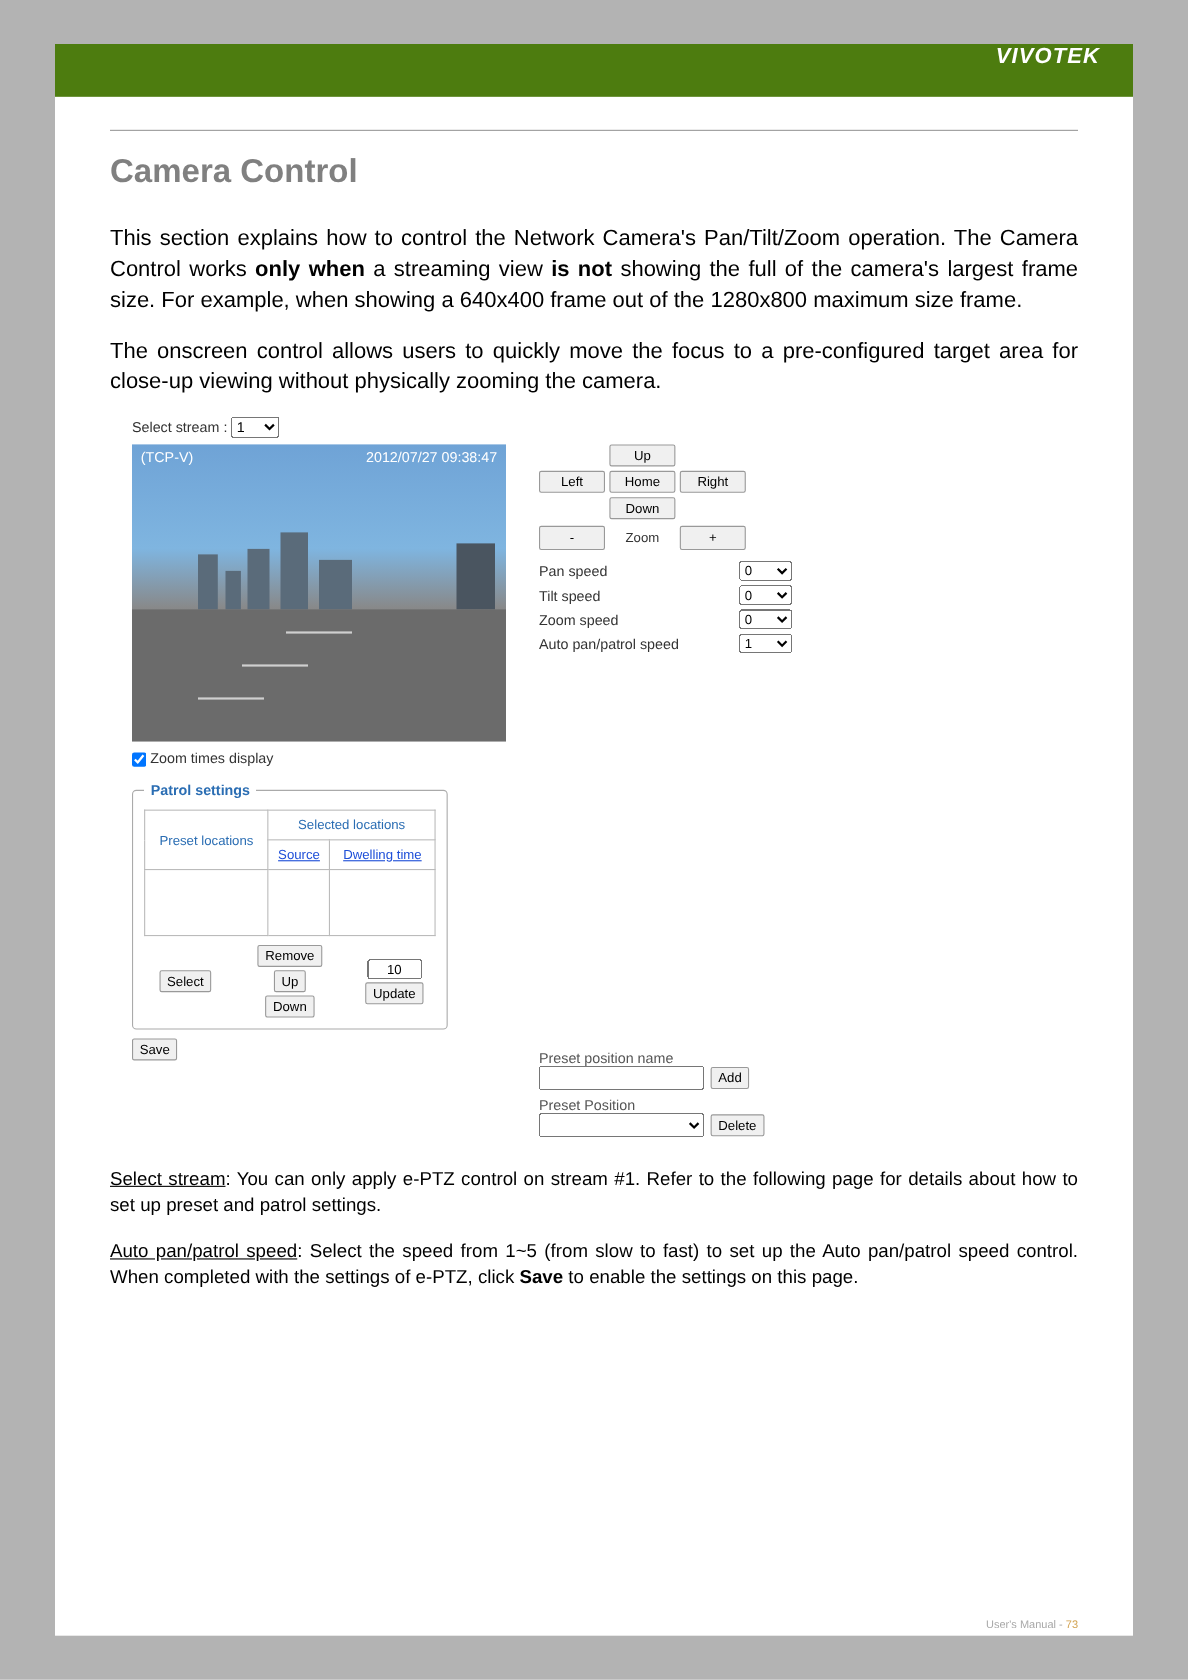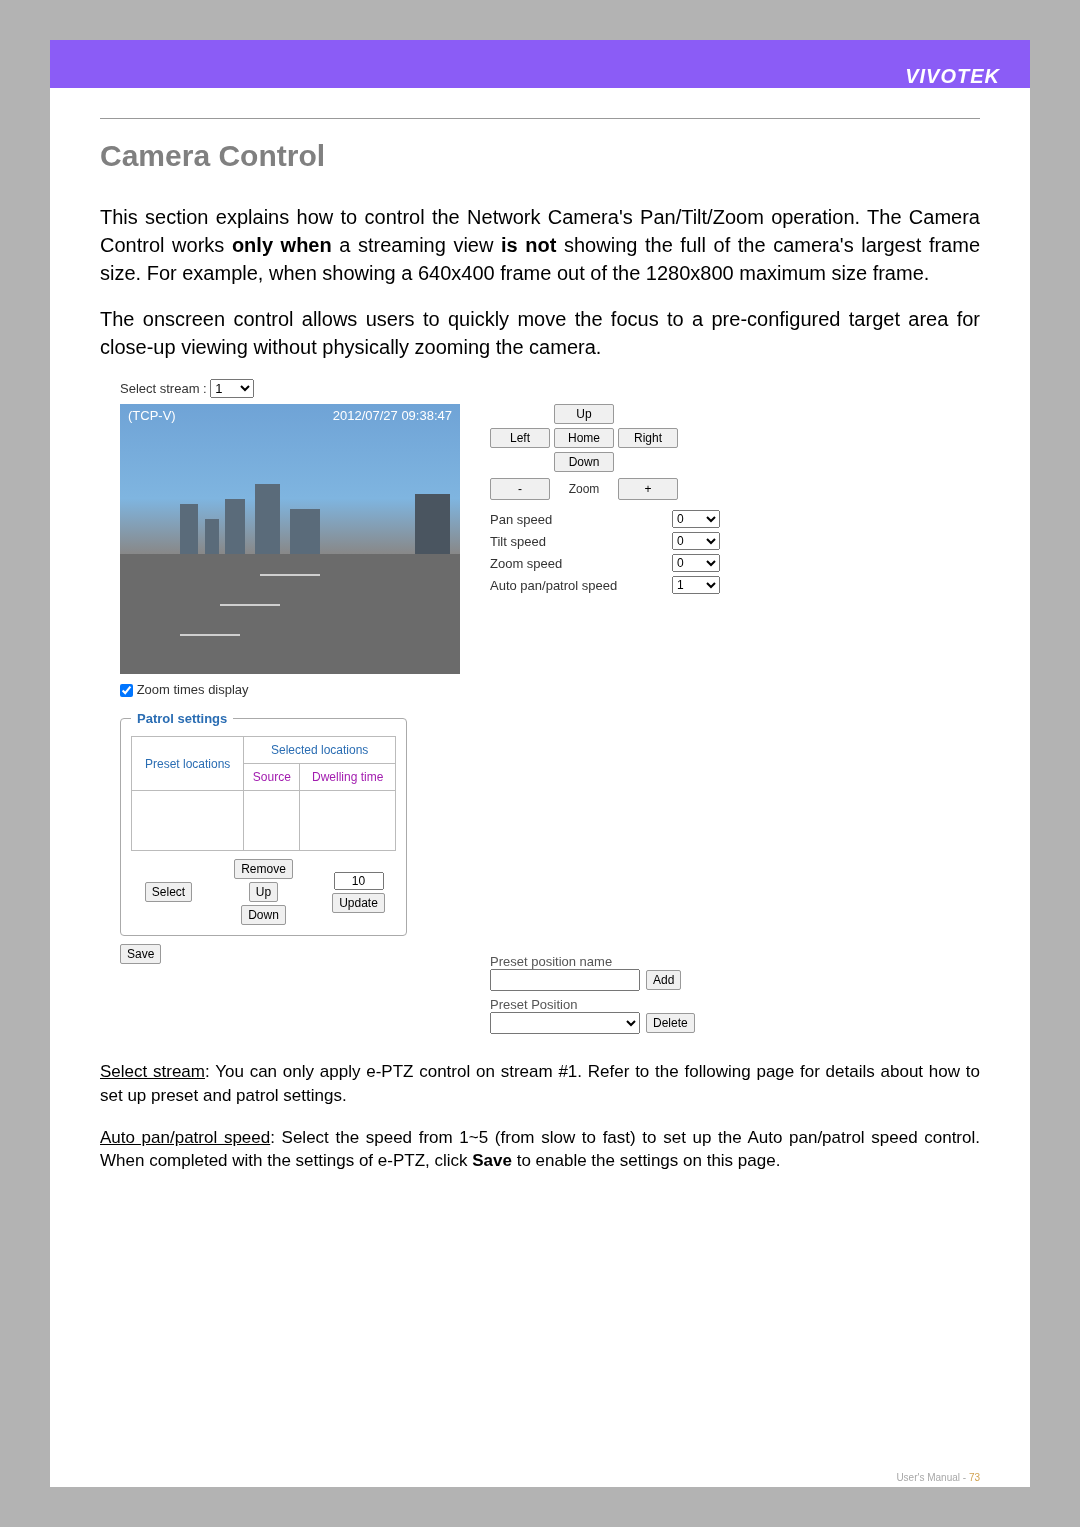--- a/index.html
+++ b/index.html
@@ -10,24 +10,24 @@
     margin: 0 auto;
   }
   .page {
     background: #ffffff;
     margin: 40px 50px;
     padding: 0 0 40px 0;
     min-height: 1447px;
     position: relative;
   }
   .header-bar {
-    background: #8b5cf6;
+    background: #4d7c0f;
     height: 48px;
     display: flex;
-    align-items: flex-end;
+    align-items: flex-start;
     justify-content: flex-end;
     padding-right: 30px;
   }
   .brand {
     color: #fff;
     font-weight: bold;
     font-style: italic;
     font-size: 20px;
     letter-spacing: 1px;
   }
@@ -169,21 +169,21 @@
     font-size: 12px;
     margin-bottom: 8px;
   }
   .patrol-table th, .patrol-table td {
     border: 1px solid #bbb;
     padding: 6px 4px;
     text-align: center;
     color: #2a6db3;
     font-weight: normal;
   }
-  .patrol-table .sub th { color:#a21caf; }
+  .patrol-table .sub th { color:#1d4ed8;text-decoration:underline; }
   .patrol-table td.empty-cell { height: 60px; }
   .patrol-actions {
     display: grid;
     grid-template-columns: 1fr 1fr 1fr;
     gap: 20px;
     align-items: center;
   }
   .mini-btn {
     font-size: 12px;
     padding: 2px 6px;

